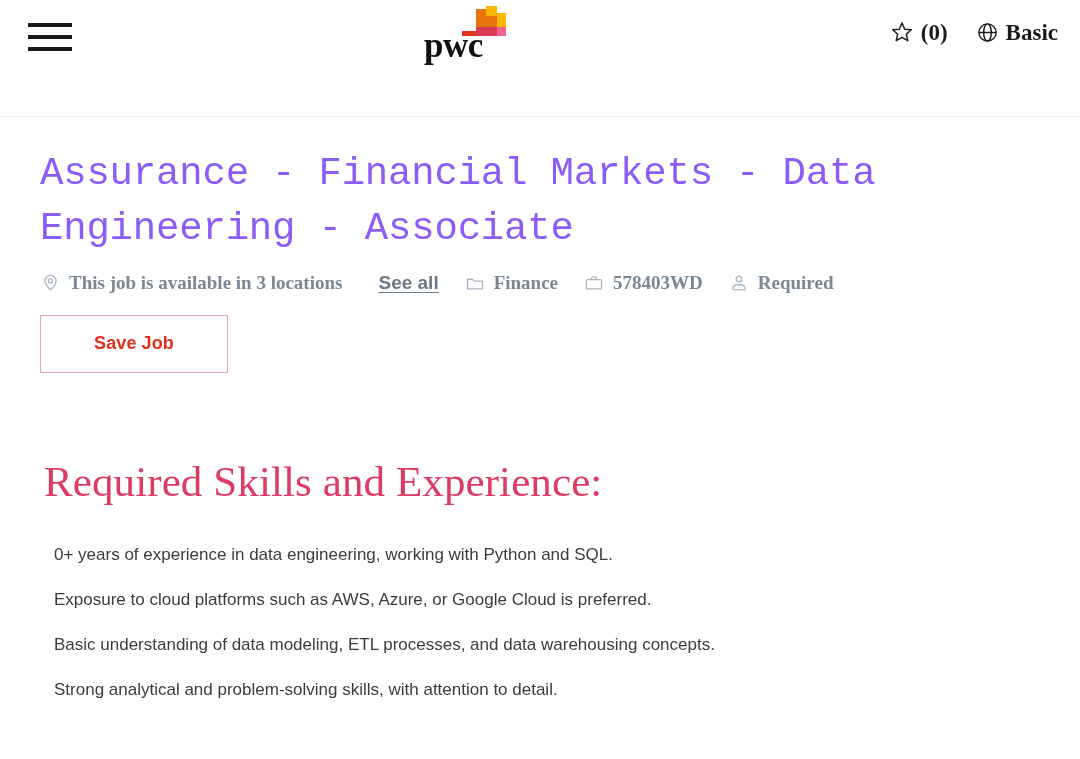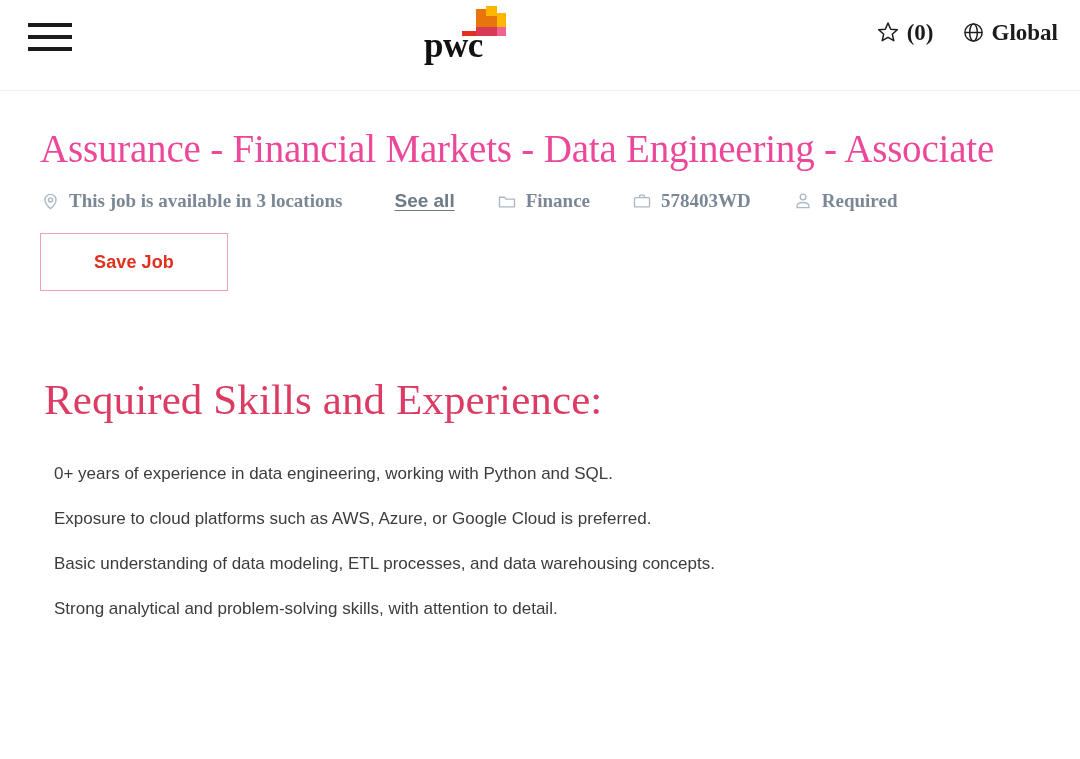--- a/index.html
+++ b/index.html
@@ -12,21 +12,21 @@
     height: 759px;
     background: #ffffff;
     font-family: "Liberation Sans", sans-serif;
     overflow: hidden;
     color: #2d2d2d;
   }
 
   
   .site-header {
     position: relative;
-    height: 91px;
+    height: 117px;
     width: 1080px;
     background: #ffffff;
     border-bottom: 1px solid #eef1f4;
   }
   .hamburger {
     position: absolute;
     left: 28px;
     top: 20px;
     width: 44px;
     height: 34px;
@@ -96,33 +96,33 @@
     justify-content: center;
   }
 
   
   .page {
     padding: 0 40px;
   }
   .job-title {
     margin: 0;
     padding-top: 30px;
-    font-family: Liberation Serif, serif;
+    font-family: Liberation Mono, monospace;
     font-weight: 400;
     font-size: 39px;
     line-height: 1.42;
-    color: #ec4899;
+    color: #8b5cf6;
     letter-spacing: -0.2px;
     max-width: 960px;
   }
 
   .meta-row {
     display: flex;
     align-items: flex-end;
-    gap: 16px;
+    gap: 0;
     margin-top: 14px;
     flex-wrap: nowrap;
   }
   .meta-item {
     display: flex;
     align-items: center;
     gap: 9px;
     margin-right: 26px;
     font-family: "Liberation Serif", serif;
     font-weight: 700;
@@ -237,21 +237,21 @@
     </div>
 
     <div class="hr-item">
       <span class="glyph">
         <svg width="23" height="23" viewBox="0 0 24 24" fill="none" stroke="#1b1b1b" stroke-width="1.5">
           <circle cx="12" cy="12" r="9"></circle>
           <ellipse cx="12" cy="12" rx="4" ry="9"></ellipse>
           <line x1="3" y1="12" x2="21" y2="12"></line>
         </svg>
       </span>
-      <span>Global</span>
+      <span>Basic</span>
     </div>
 
   </div>
 </header>
 
 <main class="page">
 
   <h1 class="job-title">Assurance - Financial Markets - Data Engineering - Associate</h1>
 
   <div class="meta-row">

